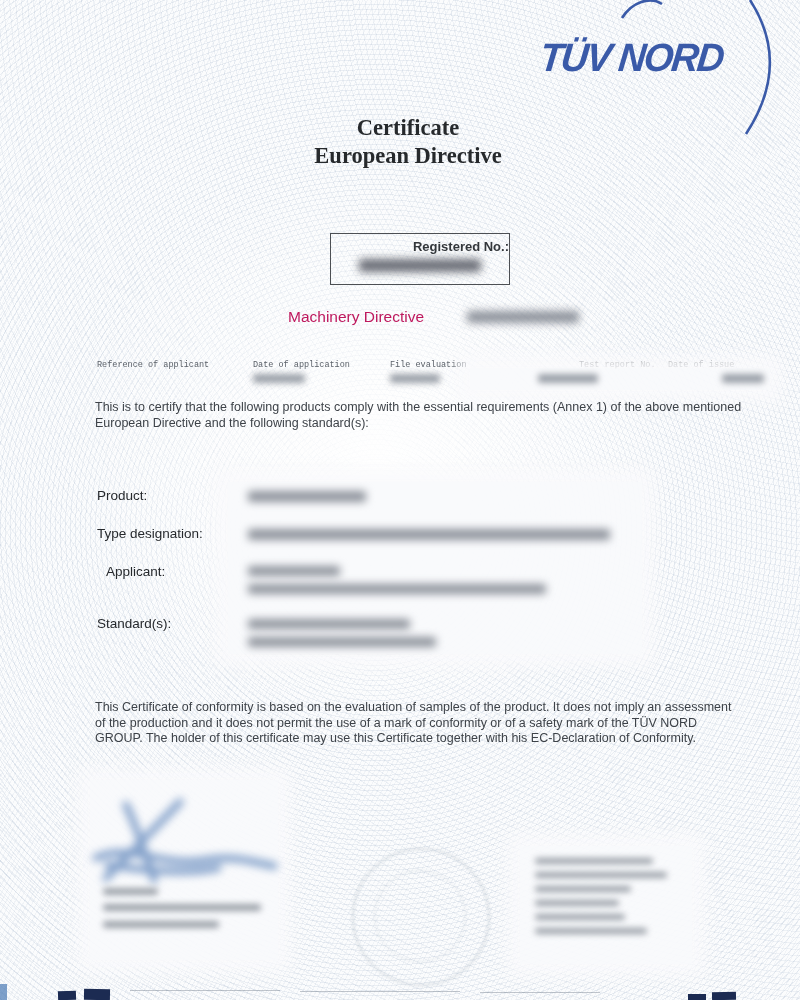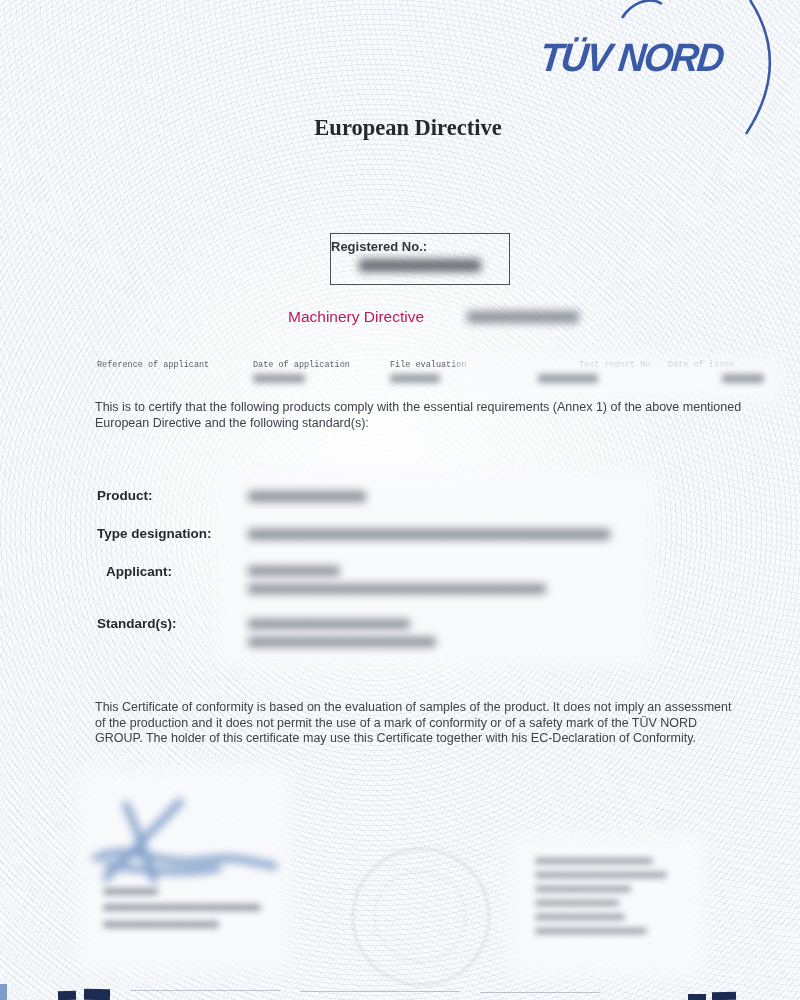--- a/index.html
+++ b/index.html
@@ -40,42 +40,42 @@
     text-align:center;
     font-family:"Liberation Serif", serif;
     font-weight:bold;font-size:22.5px;line-height:28px;
     color:#26292c;
   }
 
   
   .reg-box{
     left:330px;top:233px;width:178px;height:50px;
     border:1px solid #4c4f53;
-    text-align:left;
+    text-align:right;
   }
   .reg-label{margin-top:5px;font-size:13px;font-weight:bold;color:#33373b;}
 
   
   .redact{filter:blur(4px);border-radius:3px;}
   .redact.dark{background:#6a6d76;}
   .redact.grey{background:#8d929b;}
   .redact.soft{background:#9aa0a8;filter:blur(3px);}
 
   .directive{
     left:288px;top:308px;font-size:15.5px;font-weight:normal;color:#be185d;
     white-space:nowrap;
   }
 
   .meta-header{font-size:8.5px;color:#5a6068;white-space:nowrap;font-family:Liberation Mono, monospace;}
 
   .paragraph{
     font-size:12.5px;line-height:15.5px;color:#3d4248;
   }
 
-  .field-label{font-size:13.5px;font-weight:bold;color:#26292d;white-space:nowrap;}
+  .field-label{font-size:13.5px;font-weight:normal;color:#26292d;white-space:nowrap;}
 
   
   .whitezone{
     background:rgba(249,250,252,0.93);
     box-shadow:0 0 16px 12px rgba(249,250,252,0.9);
   }
 
   
   .seal{
     left:352px;top:848px;width:134px;height:134px;
@@ -98,20 +98,21 @@
 <div class="page">
 
   <svg class="abs logo-arcs" width="200" height="150" viewBox="0 0 200 150">
     <path d="M 22 18 C 32 2, 50 -4, 62 4" fill="none" stroke="#3a5aa8" stroke-width="2.6"></path>
     <path d="M 150 0 C 176 40, 178 85, 146 134" fill="none" stroke="#3a5aa8" stroke-width="2.6"></path>
   </svg>
 
   <div class="abs logo-text">TÜV NORD</div>
 
   <div class="abs title">
+    <div>Certificate</div>
     <div>European Directive</div>
   </div>
 
   <div class="abs reg-box">
     <div class="reg-label">Registered No.:</div>
     <div class="redact dark" style="margin:5px auto 0;width:122px;height:13px;"></div>
   </div>
 
   <div class="abs directive">Machinery Directive</div>
   <div class="abs redact grey" style="left:467px;top:311px;width:112px;height:12px;"></div>

